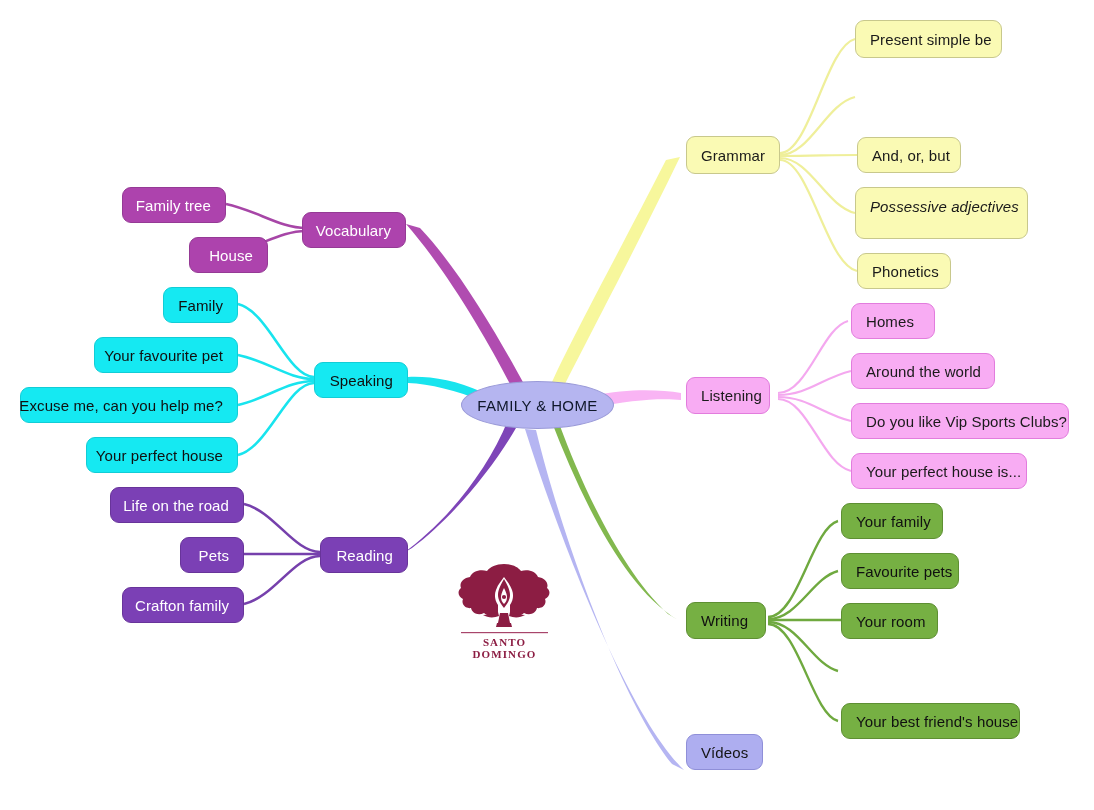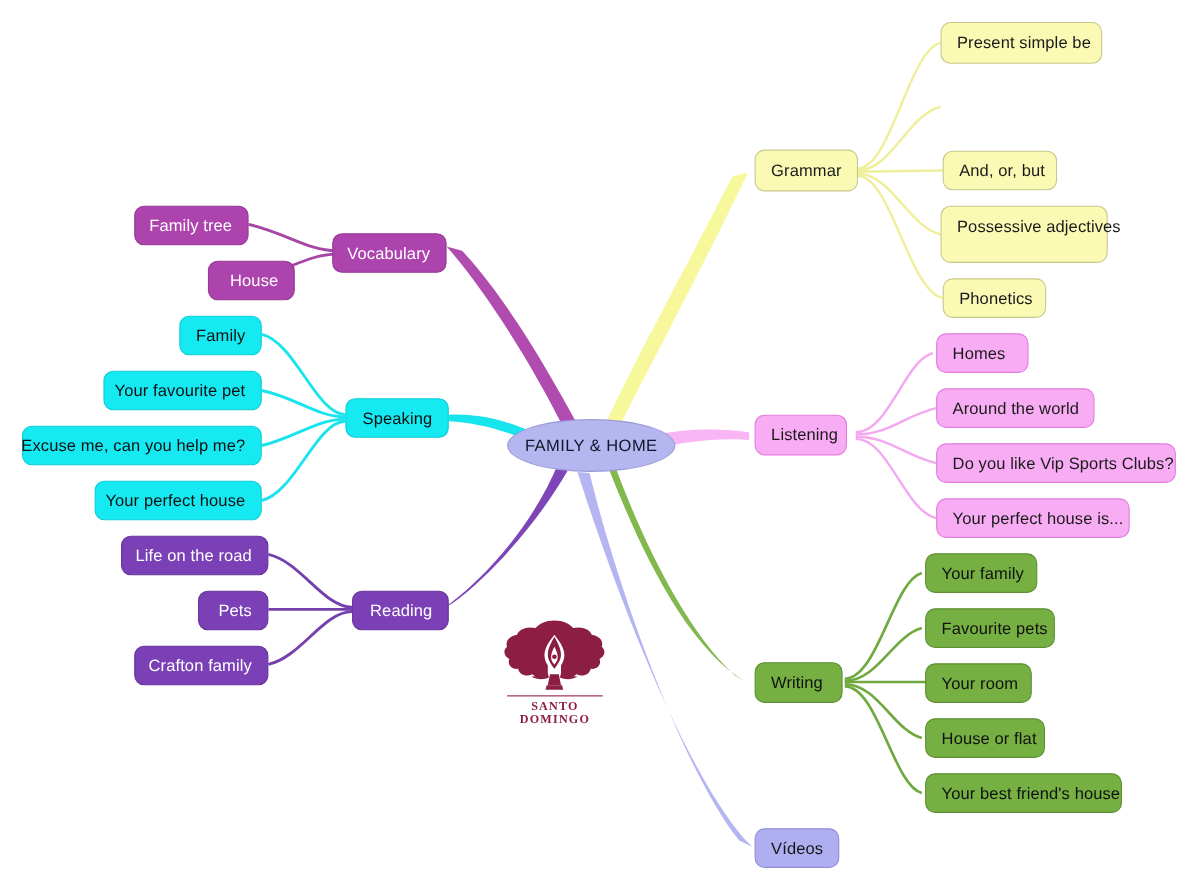--- a/index.html
+++ b/index.html
@@ -142,21 +142,21 @@
 
   <div class="node right-node n-yellow" style="left:855px; top:20px; width:147px; height:38px;">
     <span>Present simple be</span>
   </div>
 
 
   <div class="node right-node n-yellow" style="left:857px; top:137px; width:104px; height:36px;">
     <span>And, or, but</span>
   </div>
 
-  <div class="node right-node n-yellow topalign" style="left:855px; top:187px; width:152px; height:52px;">
+  <div class="node right-node n-yellow topalign" style="left:855px; top:187px; width:173px; height:52px;font-style:italic;">
     <span>Possessive adjectives</span>
   </div>
 
   <div class="node right-node n-yellow" style="left:857px; top:253px; width:94px; height:36px;">
     <span>Phonetics</span>
   </div>
 
   <div class="node right-node n-pink" style="left:686px; top:377px; width:84px; height:37px;">
     <span>Listening</span>
   </div>
@@ -186,29 +186,26 @@
   </div>
 
   <div class="node right-node n-green" style="left:841px; top:553px; width:118px; height:36px;">
     <span>Favourite pets</span>
   </div>
 
   <div class="node right-node n-green" style="left:841px; top:603px; width:97px; height:36px;">
     <span>Your room</span>
   </div>
 
-  <div class="node right-node n-green" style="left:841px; top:653px; width:109px; height:36px;">
-    <span>House or flat</span>
-  </div>
 
   <div class="node right-node n-green" style="left:841px; top:703px; width:179px; height:36px;">
     <span>Your best friend's house</span>
   </div>
 
-  <div class="node right-node n-violet" style="left:686px; top:753px; width:77px; height:36px;">
+  <div class="node right-node n-violet" style="left:686px; top:734px; width:77px; height:36px;">
     <span>Vídeos</span>
   </div>
 
   <div class="node left-node n-magenta" style="left:302px; top:212px; width:104px; height:36px;">
     <span>Vocabulary</span>
   </div>
 
   <div class="node left-node n-magenta" style="left:122px; top:187px; width:104px; height:36px;">
     <span>Family tree</span>
   </div>

